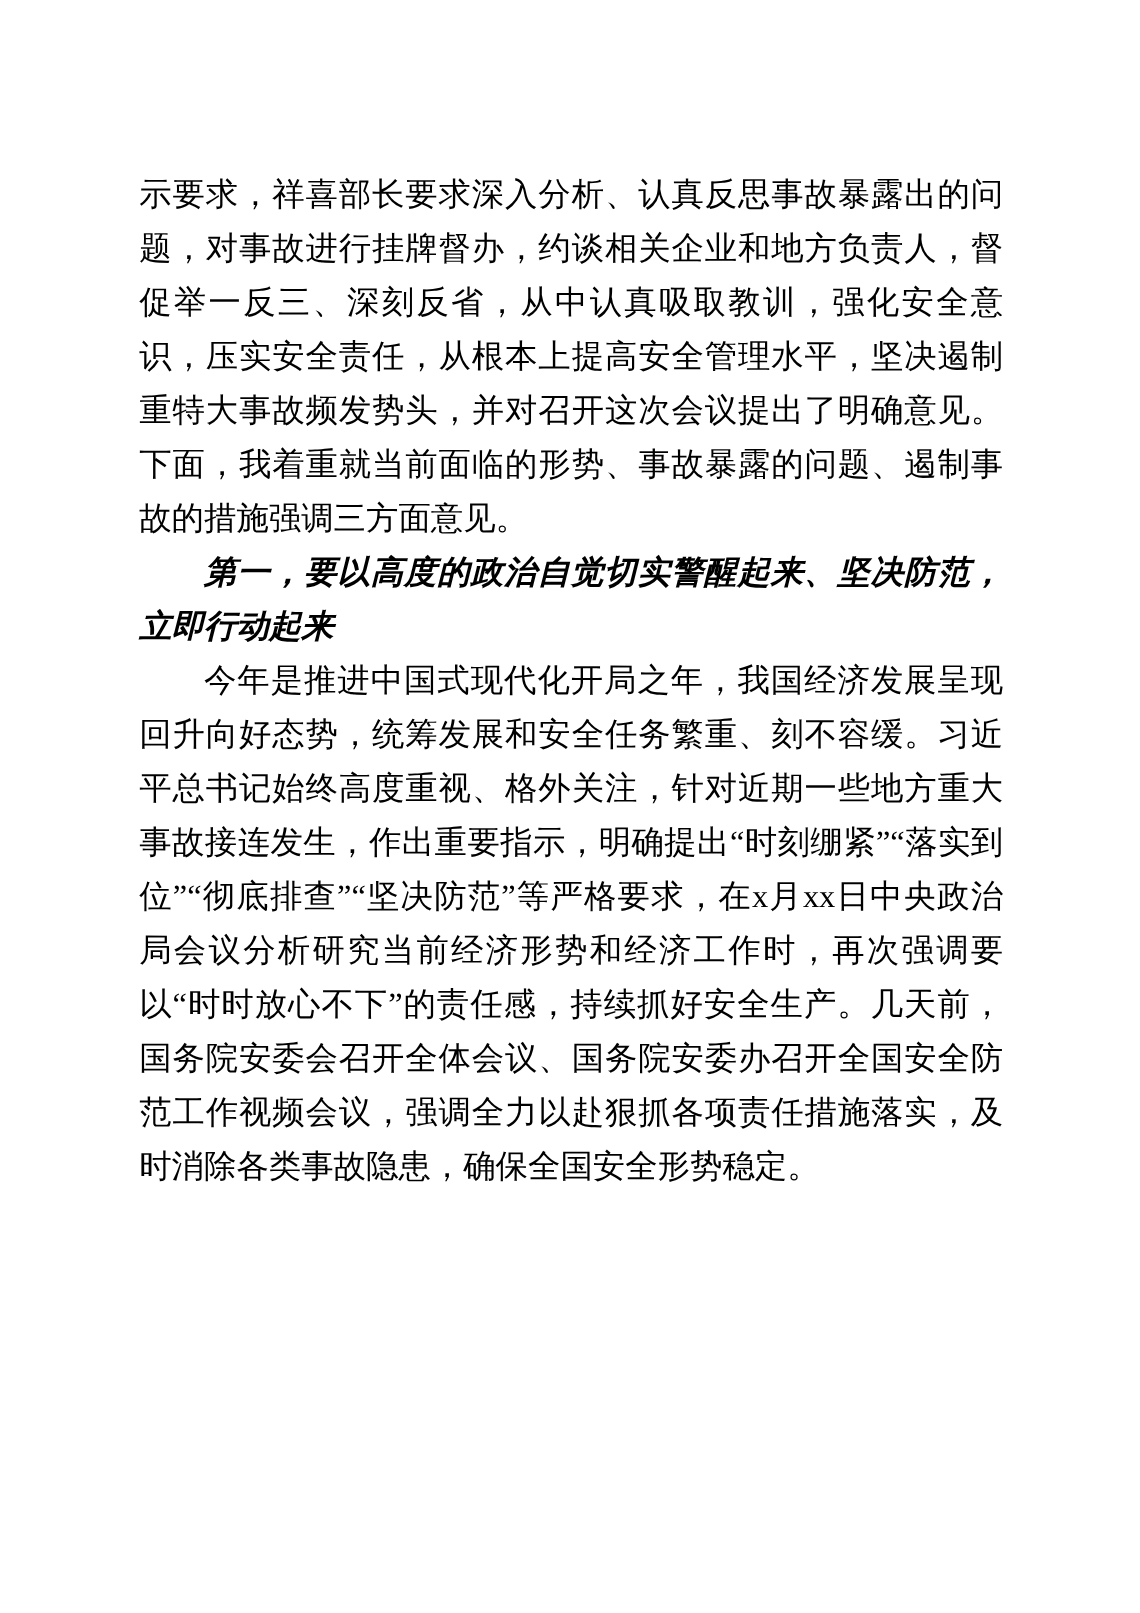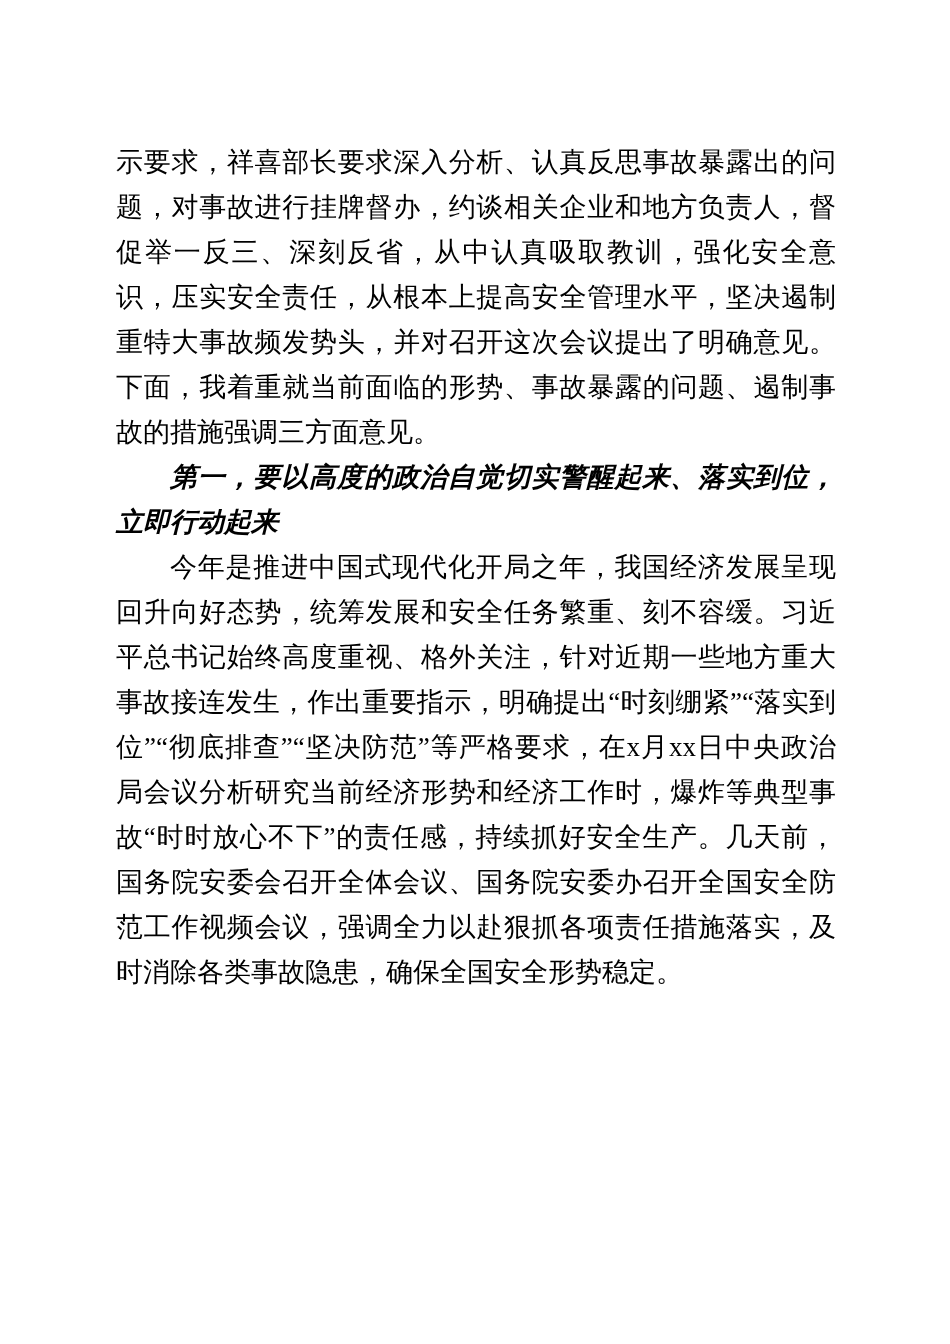--- a/index.html
+++ b/index.html
@@ -35,15 +35,15 @@
   .heading {
     font-weight: bold;
     font-style: italic;
   }
 </style>
 </head>
 <body>
 
 <div class="page">
   <p class="para">示要求，祥喜部长要求深入分析、认真反思事故暴露出的问题，对事故进行挂牌督办，约谈相关企业和地方负责人，督促举一反三、深刻反省，从中认真吸取教训，强化安全意识，压实安全责任，从根本上提高安全管理水平，坚决遏制重特大事故频发势头，并对召开这次会议提出了明确意见。下面，我着重就当前面临的形势、事故暴露的问题、遏制事故的措施强调三方面意见。</p>
-  <p class="para indent heading">第一，要以高度的政治自觉切实警醒起来、落实到位，立即行动起来</p>
-  <p class="para indent">今年是推进中国式现代化开局之年，我国经济发展呈现回升向好态势，统筹发展和安全任务繁重、刻不容缓。习近平总书记始终高度重视、格外关注，针对近期一些地方重大事故接连发生，作出重要指示，明确提出“时刻绷紧”“落实到位”“彻底排查”“坚决防范”等严格要求，在x月xx日中央政治局会议分析研究当前经济形势和经济工作时，爆炸等典型事故“时时放心不下”的责任感，持续抓好安全生产。几天前，国务院安委会召开全体会议、国务院安委办召开全国安全防范工作视频会议，强调全力以赴狠抓各项责任措施落实，及时消除各类事故隐患，确保全国安全形势稳定。</p>
+  <p class="para indent heading">第一，要以高度的政治自觉切实警醒起来、坚决防范，立即行动起来</p>
+  <p class="para indent">今年是推进中国式现代化开局之年，我国经济发展呈现回升向好态势，统筹发展和安全任务繁重、刻不容缓。习近平总书记始终高度重视、格外关注，针对近期一些地方重大事故接连发生，作出重要指示，明确提出“时刻绷紧”“落实到位”“彻底排查”“坚决防范”等严格要求，在x月xx日中央政治局会议分析研究当前经济形势和经济工作时，再次强调要以“时时放心不下”的责任感，持续抓好安全生产。几天前，国务院安委会召开全体会议、国务院安委办召开全国安全防范工作视频会议，强调全力以赴狠抓各项责任措施落实，及时消除各类事故隐患，确保全国安全形势稳定。</p>
 </div>
 
 </body></html>

